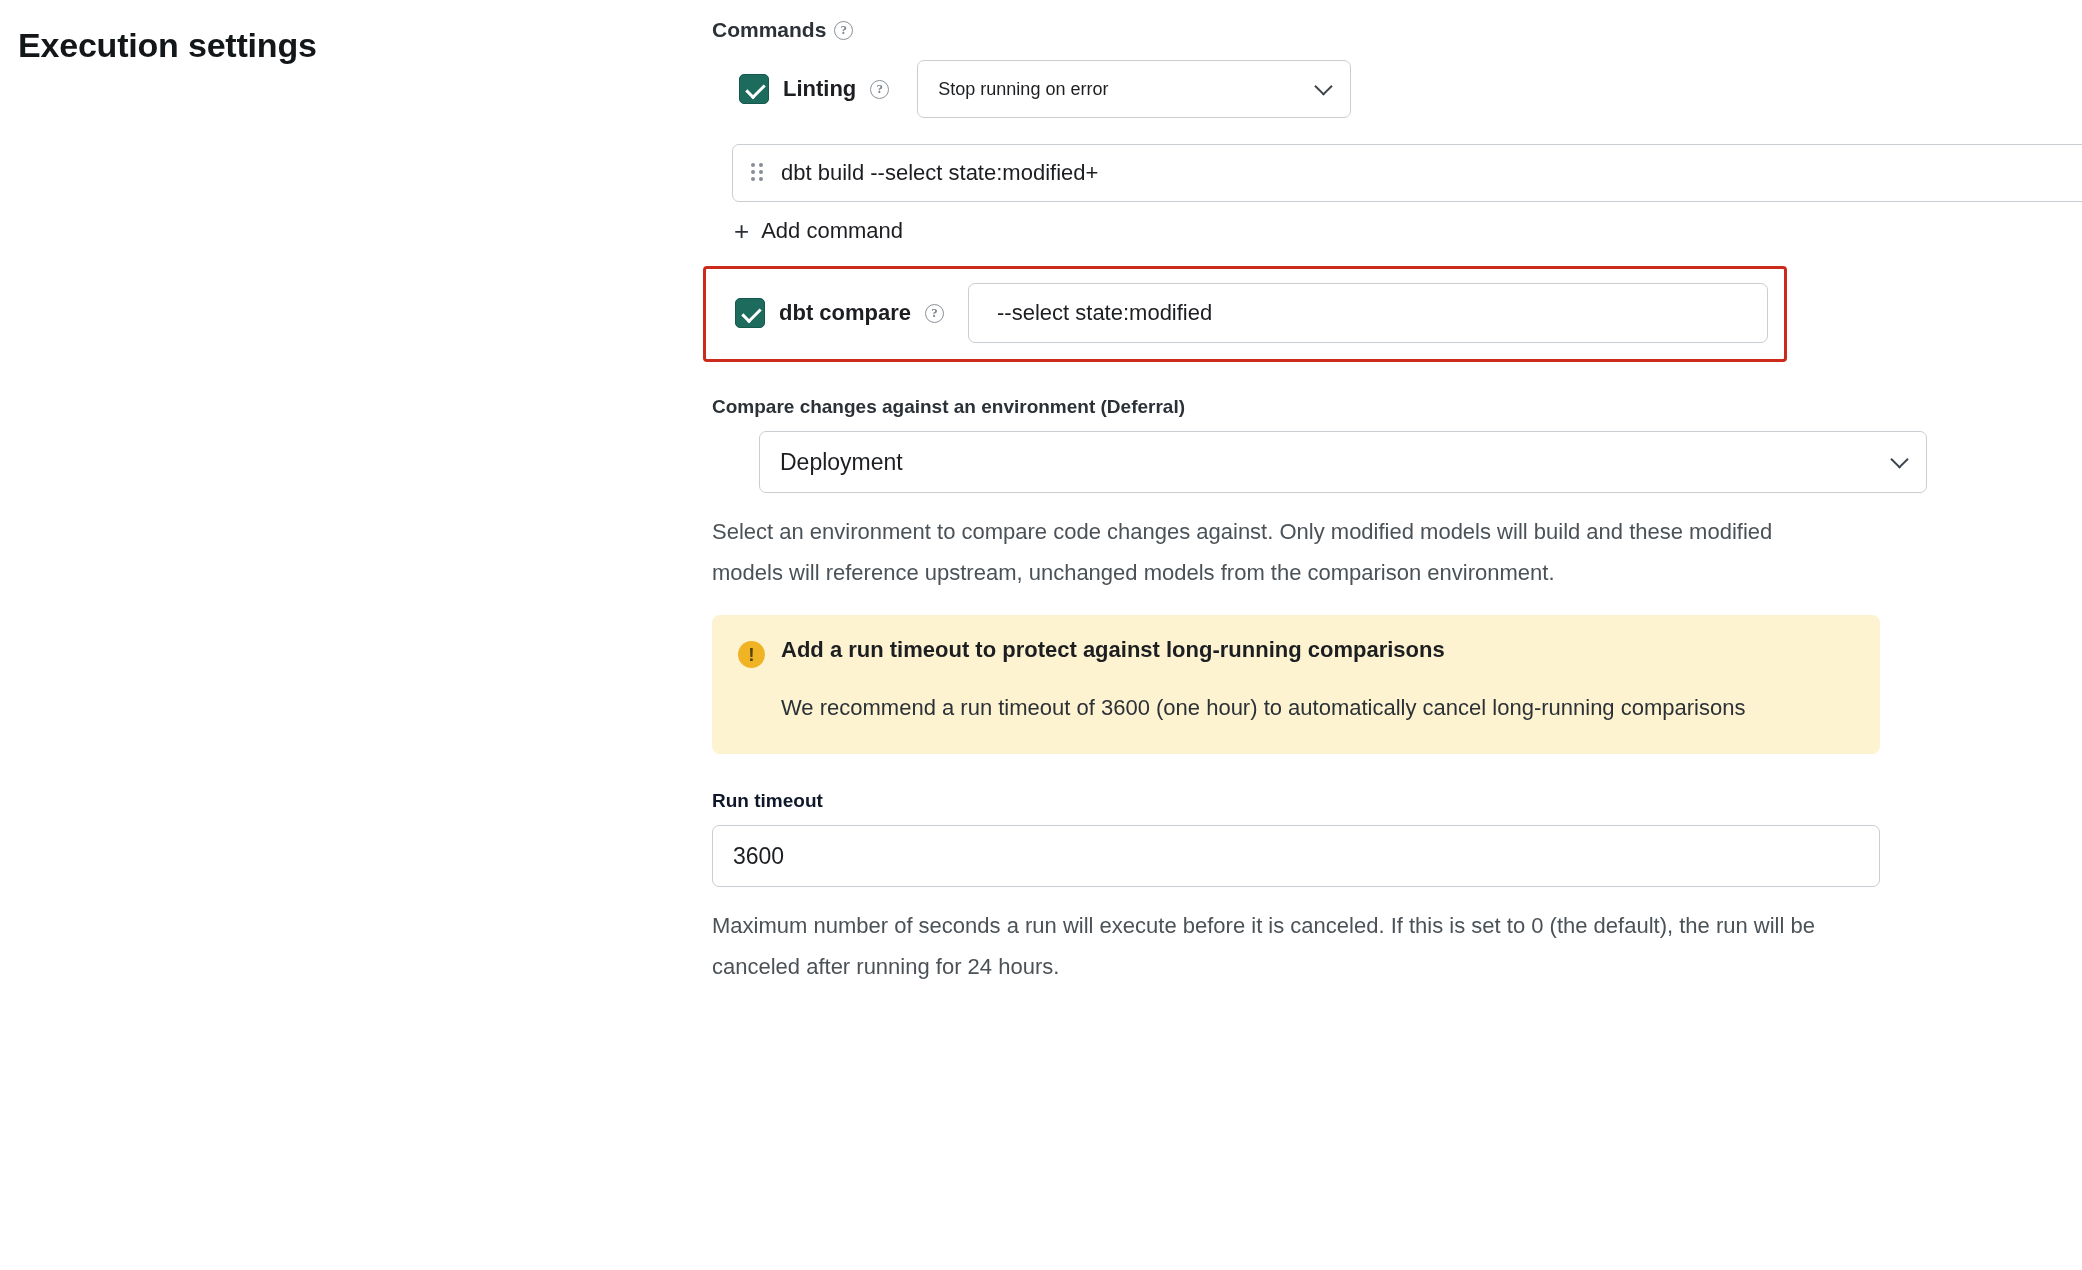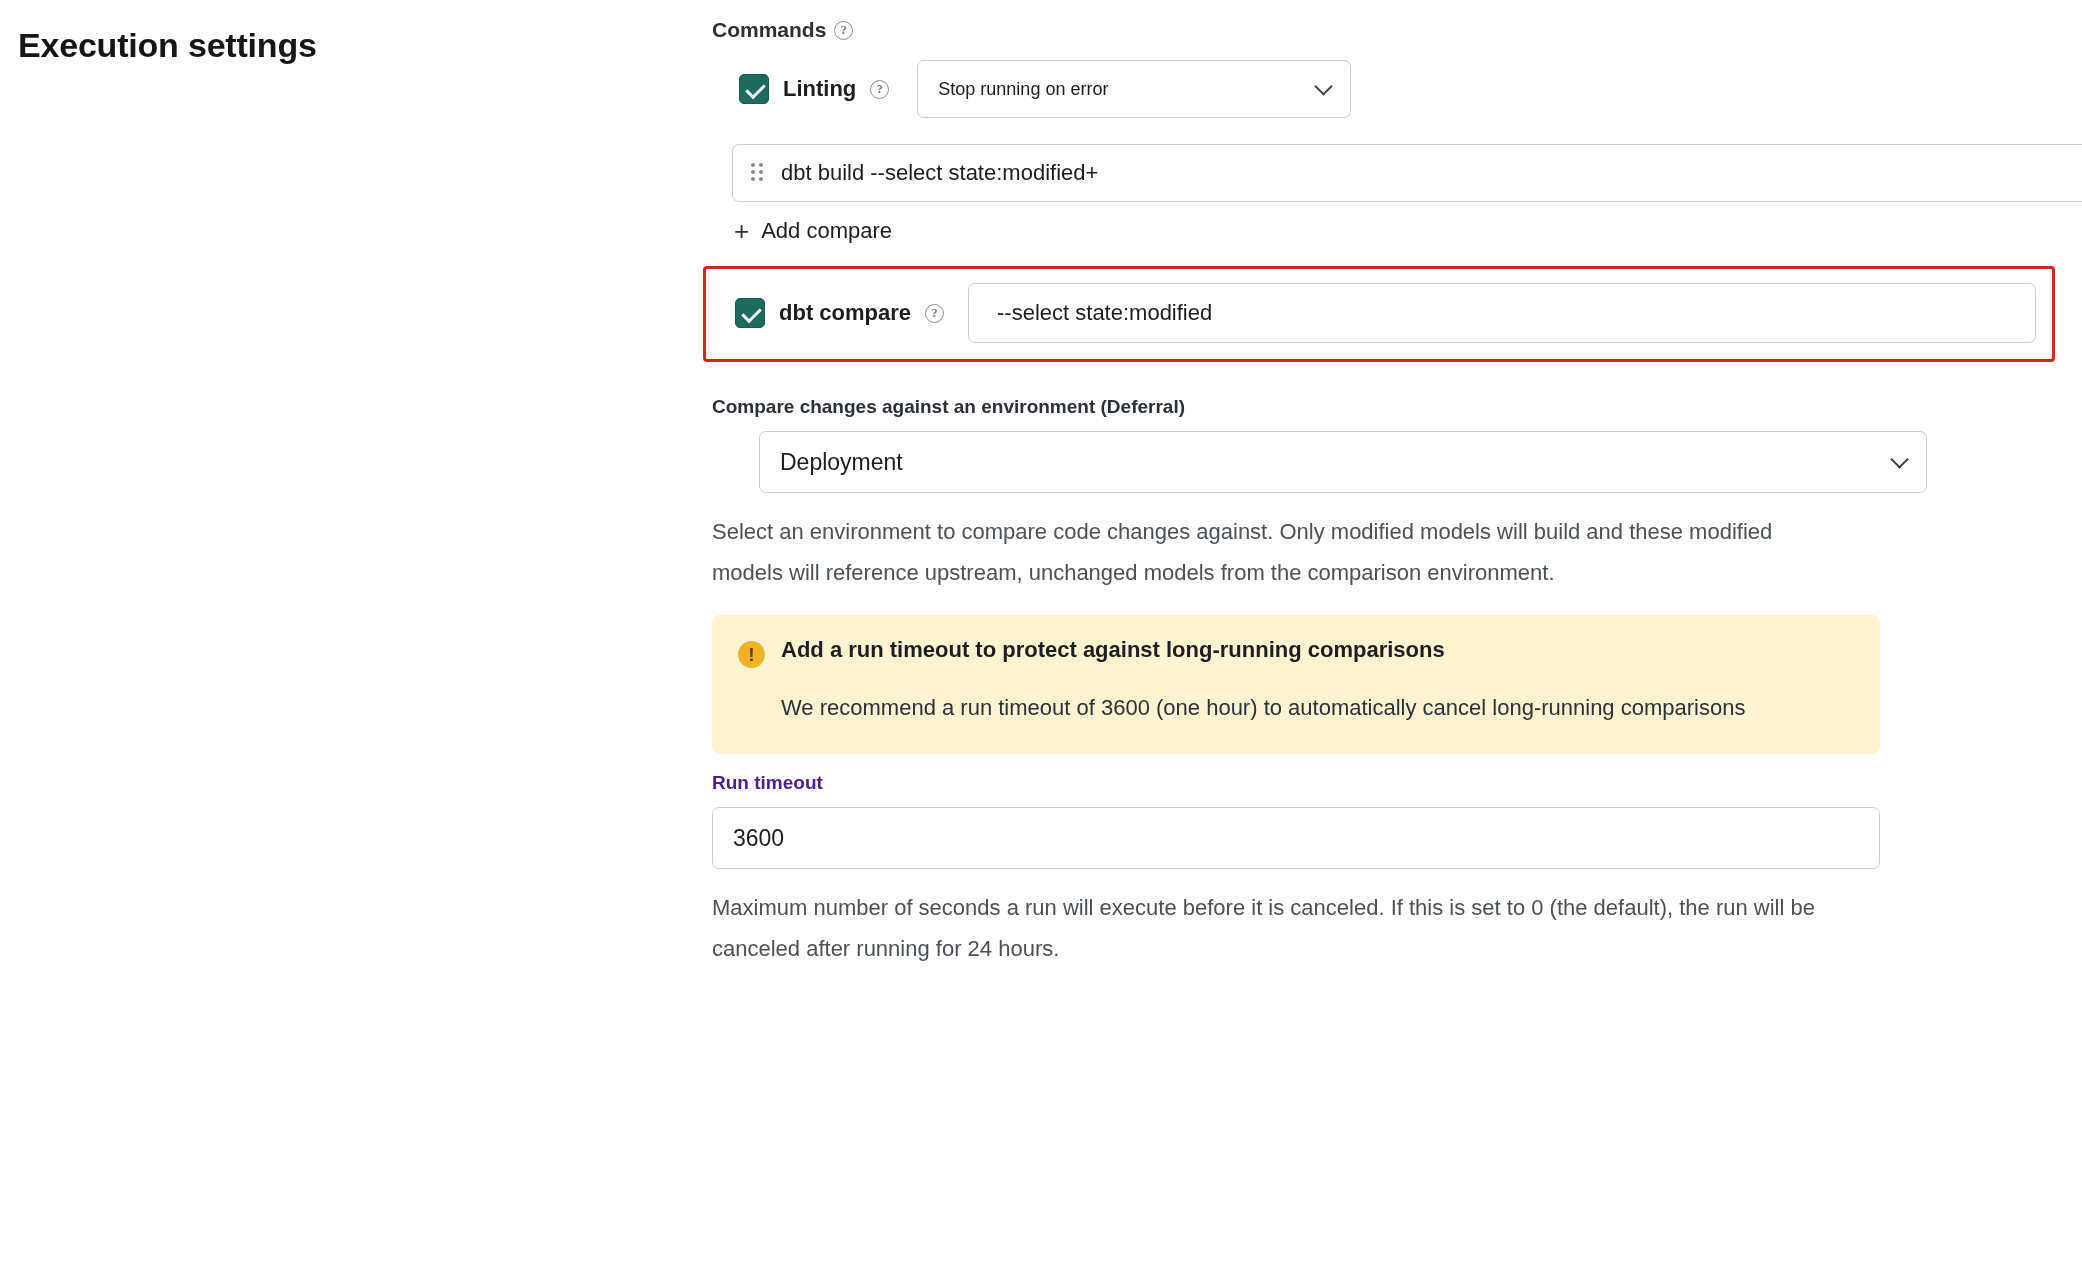--- a/index.html
+++ b/index.html
@@ -175,21 +175,21 @@
   }
 
   
   .compare-highlight {
     margin-top: 22px;
     border: 3px solid #cc2a1b;
     border-radius: 4px;
     padding: 14px 16px 16px 18px;
     display: flex;
     align-items: center;
-    width: 1352px;
+    width: 1084px;
     margin-left: -9px;
   }
   .compare-label {
     display: flex;
     align-items: center;
     gap: 14px;
     flex: none;
     margin-left: 11px;
   }
   .compare-text {
@@ -264,24 +264,24 @@
   .callout-body {
     margin-top: 24px;
     font-size: 22px;
     line-height: 41px;
     color: #2b3137;
     max-width: 1020px;
   }
 
   
   .timeout-label {
-    margin-top: 18px;
+    margin-top: 36px;
     font-size: 19px;
     font-weight: 700;
-    color: #4c1d95;
+    color: #0f172a;
   }
   .timeout-input {
     margin-top: 13px;
     width: 1168px;
     height: 62px;
     border: 1px solid #c9ced3;
     border-radius: 7px;
     background: #ffffff;
     display: flex;
     align-items: center;
@@ -328,21 +328,21 @@
           <i></i>
           <i></i>
           <i></i>
           <i></i>
         </span>
       <span class="command-text">dbt build --select state:modified+</span>
     </div>
 
     <div class="add-command">
       <span class="plus-icon">+</span>
-      <span>Add compare</span>
+      <span>Add command</span>
     </div>
 
     <div class="compare-highlight">
       <div class="compare-label">
         <div class="checkbox"></div>
         <span class="compare-text">dbt compare</span>
         <span class="help-icon">?</span>
       </div>
       <div class="compare-input">
         <span>--select state:modified</span>

